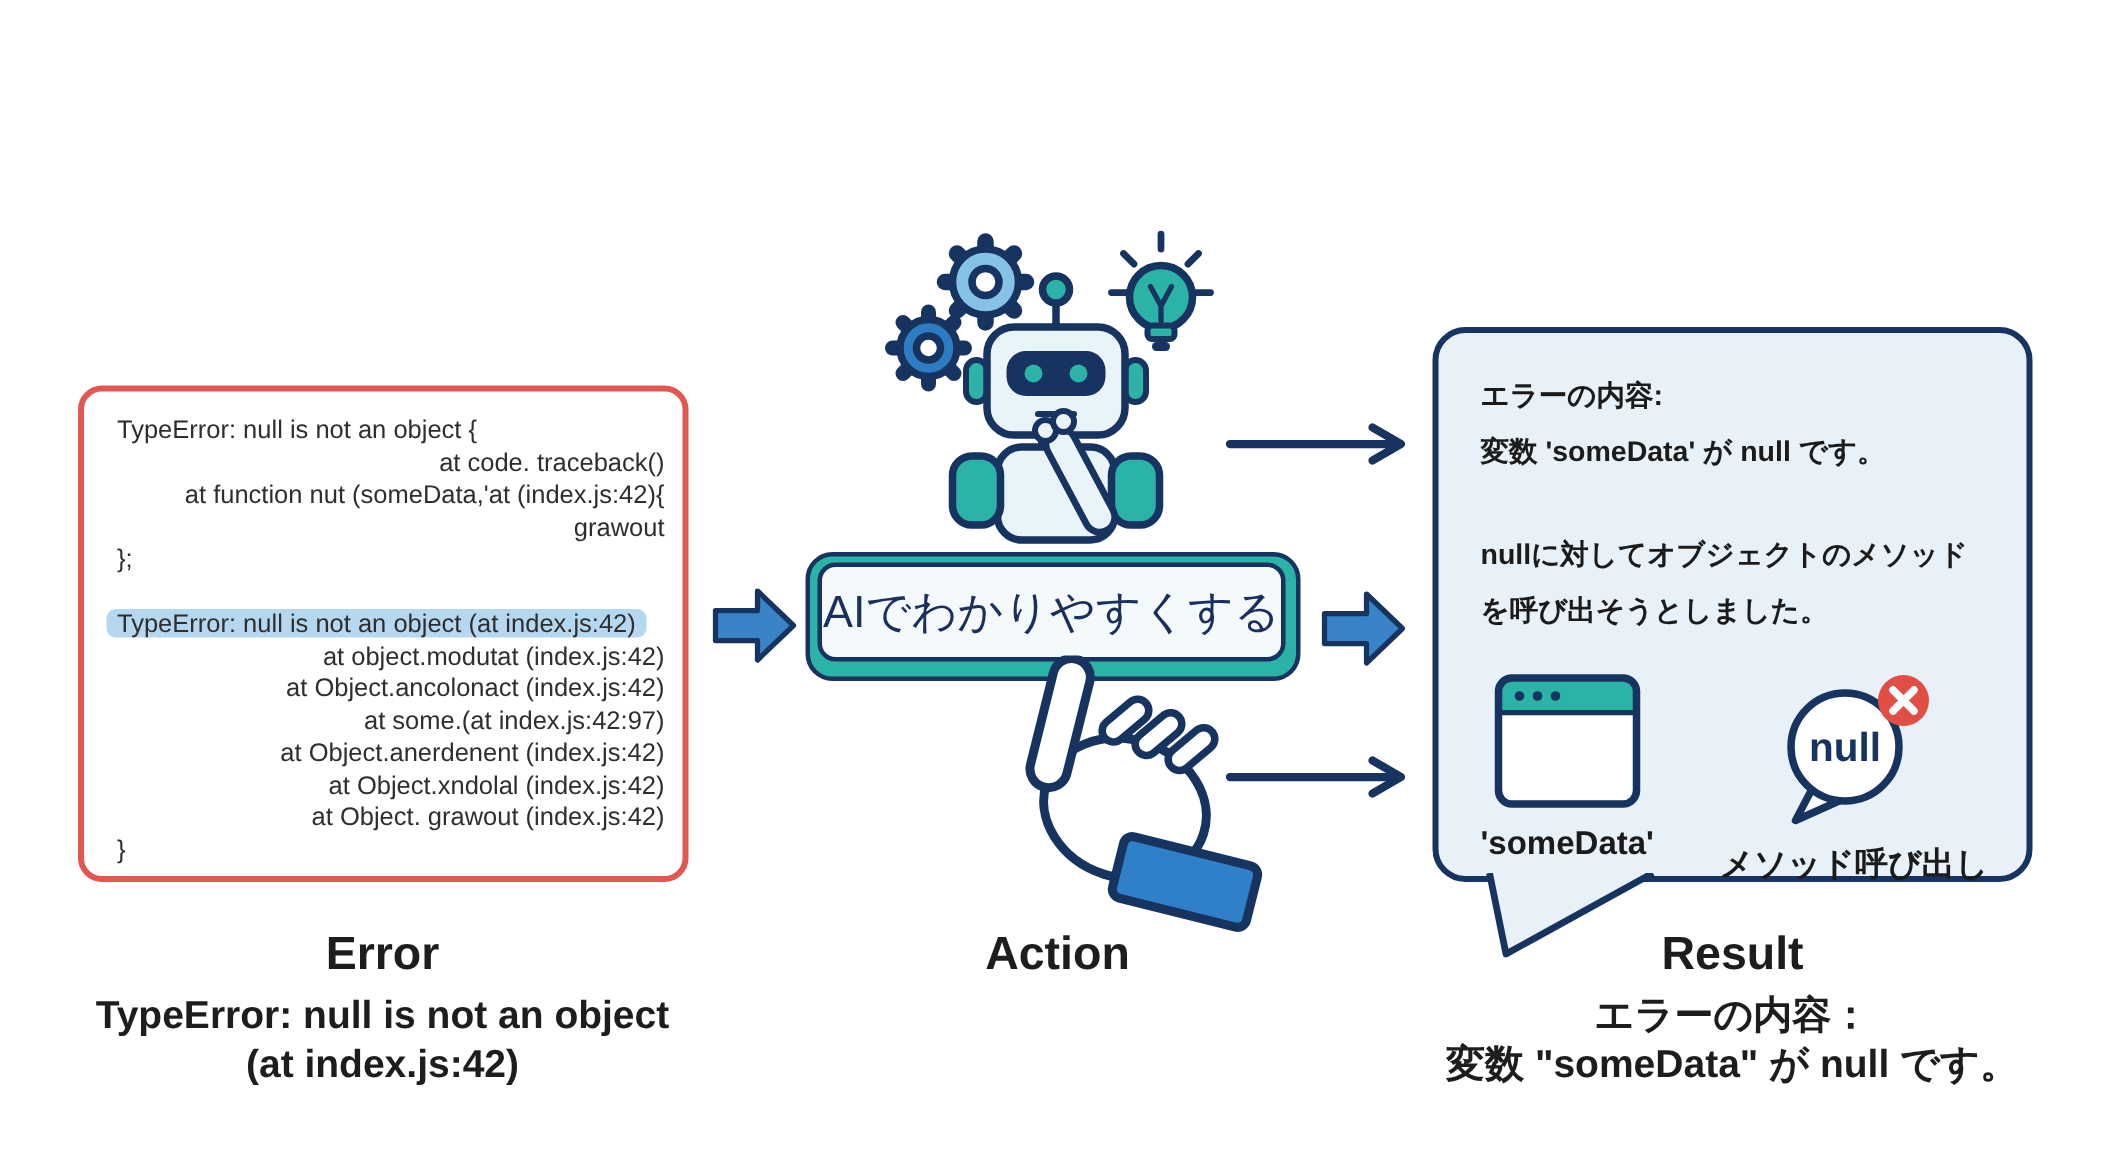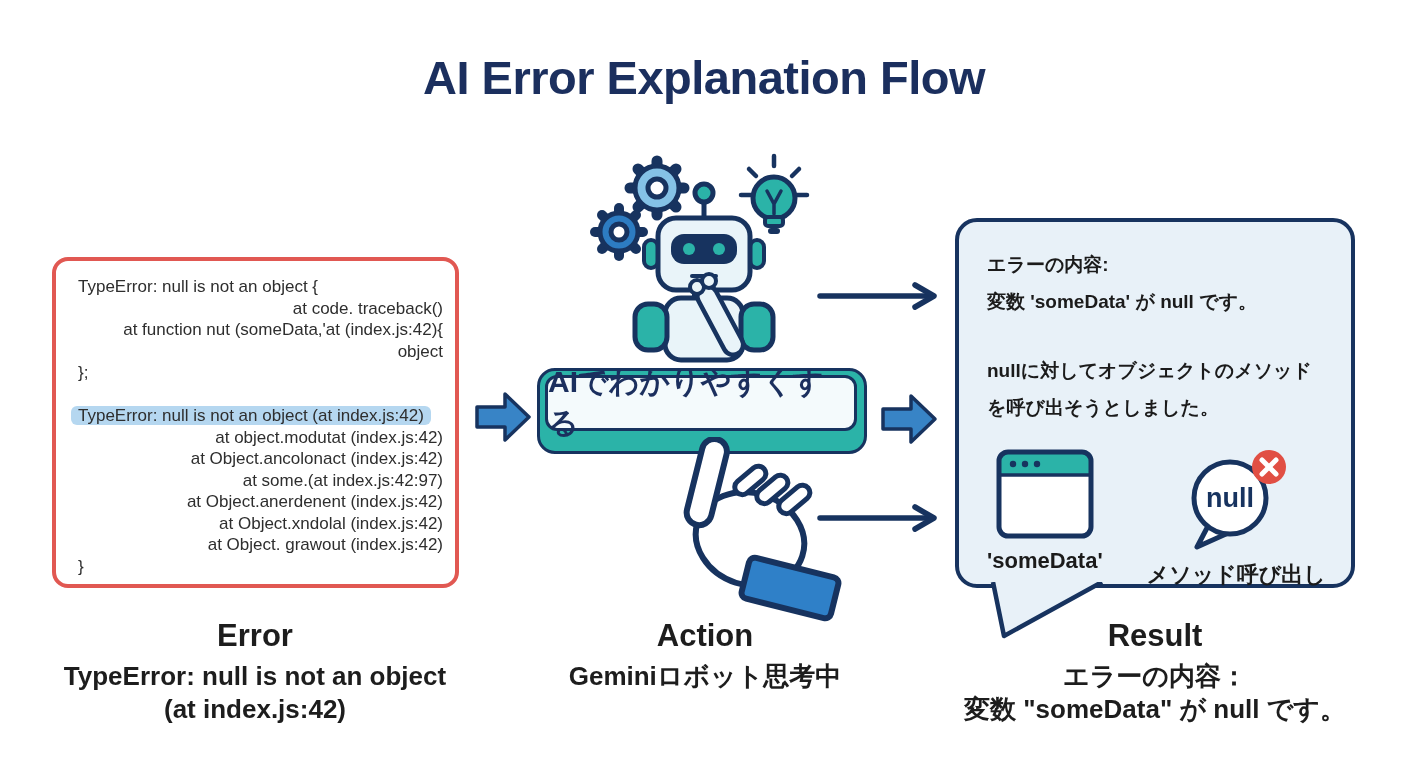--- a/index.html
+++ b/index.html
@@ -40,24 +40,24 @@
   .code-line.blank{height:21.5px;}
   .code-line .hl{
     background:var(--highlight);border-radius:6px;padding:0 7px;margin-left:-7px;
   }
   
   .action-btn{
     position:absolute;left:537px;top:368px;width:330px;height:86px;
     background:var(--teal);border:3px solid var(--navy);border-radius:18px;
   }
   .action-btn-inner{
-    position:absolute;left:5px;top:4px;width:312px;height:56px;
+    position:absolute;left:5px;top:4px;width:312px;height:66px;
     background:#f4fafc;border:3px solid var(--navy);border-radius:12px;
     display:flex;align-items:center;justify-content:center;
-    font-size:30px;font-weight:bold;color:var(--title-navy);
+    font-size:30px;font-weight:normal;color:var(--title-navy);
   }
   
   .bubble{
     position:absolute;left:955px;top:218px;width:400px;height:370px;
     background:var(--bubble-bg);border:4px solid var(--navy);border-radius:22px;
     padding:24px 26px 0 28px;
   }
   .bubble-line{font-size:19px;font-weight:bold;line-height:37px;color:#1b1b1b;}
   .bubble-p2{margin-top:32px;}
   .bubble-icons{display:flex;align-items:flex-start;margin-top:22px;}
@@ -74,28 +74,27 @@
   .cap-line{font-size:26px;font-weight:bold;line-height:33px;}
   .caption-error{left:30px;width:450px;}
   .caption-action{left:510px;width:390px;}
   .caption-result{left:945px;width:420px;}
 </style>
 </head>
 <body>
 
 <div class="canvas">
 
-  <h1 class="title">AI Error Explanation Flow</h1>
 
   <div class="error-panel">
     <div>
         <div class="code-line">TypeError: null is not an object {</div>
         <div class="code-line indent">at code. traceback()</div>
         <div class="code-line indent">at function nut (someData,'at (index.js:42){</div>
-        <div class="code-line indent">object</div>
+        <div class="code-line indent">grawout</div>
         <div class="code-line">};</div>
         <div class="code-line blank"></div>
         <div class="code-line"><span class="hl">TypeError: null is not an object (at index.js:42)</span></div>
         <div class="code-line indent">at object.modutat (index.js:42)</div>
         <div class="code-line indent">at Object.ancolonact (index.js:42)</div>
         <div class="code-line indent">at some.(at index.js:42:97)</div>
         <div class="code-line indent">at Object.anerdenent (index.js:42)</div>
         <div class="code-line indent">at Object.xndolal (index.js:42)</div>
         <div class="code-line indent">at Object. grawout (index.js:42)</div>
         <div class="code-line">}</div>
@@ -234,21 +233,20 @@
     <path d="M3 0 L14 54 L112 0" style="fill:var(--bubble-bg);stroke:var(--navy)" stroke-width="4.5" stroke-linejoin="round"></path>
   </svg>
 
   <div class="caption caption-error">
     <div class="cap-title">Error</div>
     <div class="cap-line">TypeError: null is not an object</div>
     <div class="cap-line">(at index.js:42)</div>
   </div>
   <div class="caption caption-action">
     <div class="cap-title">Action</div>
-    <div class="cap-line">Geminiロボット思考中</div>
   </div>
   <div class="caption caption-result">
     <div class="cap-title">Result</div>
     <div class="cap-line">エラーの内容：</div>
     <div class="cap-line">変数 "someData" が null です。</div>
   </div>
 
 </div>
 
 </body></html>

